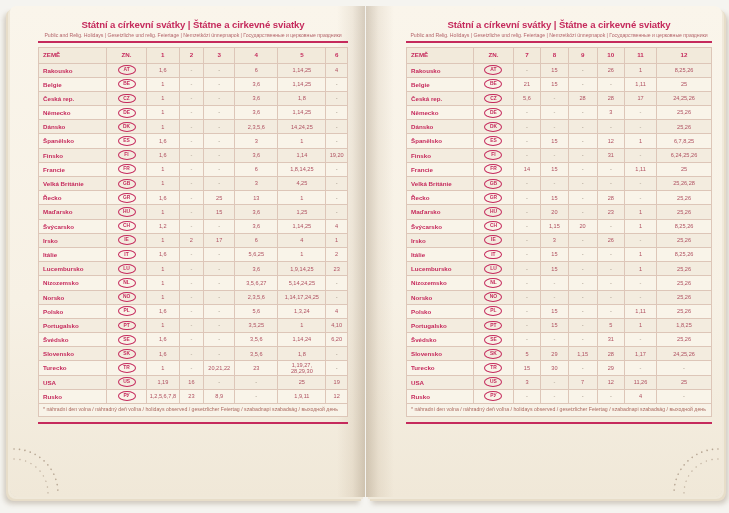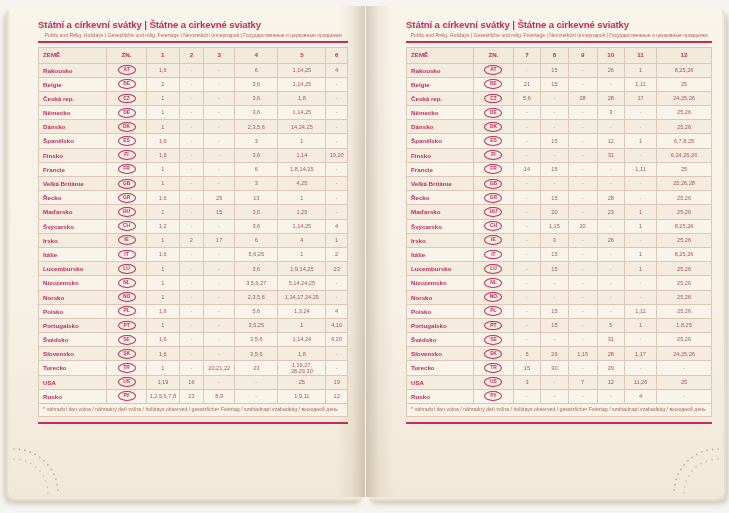--- a/index.html
+++ b/index.html
@@ -27,21 +27,21 @@
   .page::before{
     content:"";position:absolute;top:0;bottom:0;width:28px;pointer-events:none;
   }
   .page.left::before{right:0;background:linear-gradient(90deg,rgba(140,110,75,0),rgba(140,110,75,.10) 55%,rgba(110,85,55,.26) 100%);}
   .page.right::before{left:0;background:linear-gradient(270deg,rgba(140,110,75,0),rgba(140,110,75,.10) 55%,rgba(110,85,55,.26) 100%);}
   .page-inner{position:relative;height:100%;box-sizing:border-box;}
   .page.left .page-inner{padding:13px 17px 0 28px;}
   .page.right .page-inner{padding:13px 10px 0 40px;}
 
   .ptitle{
-    text-align:left;font-weight:bold;font-size:9.6px;letter-spacing:-0.1px;
+    text-align:center;font-weight:bold;font-size:9.6px;letter-spacing:-0.1px;
     color:var(--accent);margin:0 0 2px 0;white-space:nowrap;
   }
   .psub{
     text-align:center;font-size:5.2px;letter-spacing:-0.05px;color:#b4656b;
     margin:0 0 3px 0;white-space:nowrap;overflow:hidden;
   }
   .rule{height:1.5px;background:var(--accent);margin:0 0 4px 0;}
   .rule.bottom{margin-top:5px;height:1.6px;}
 
   table.htable{width:100%;border-collapse:collapse;table-layout:fixed;}

